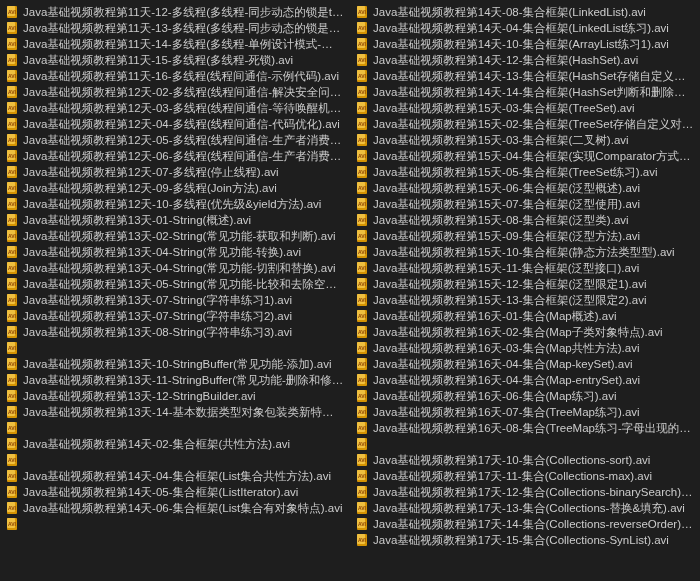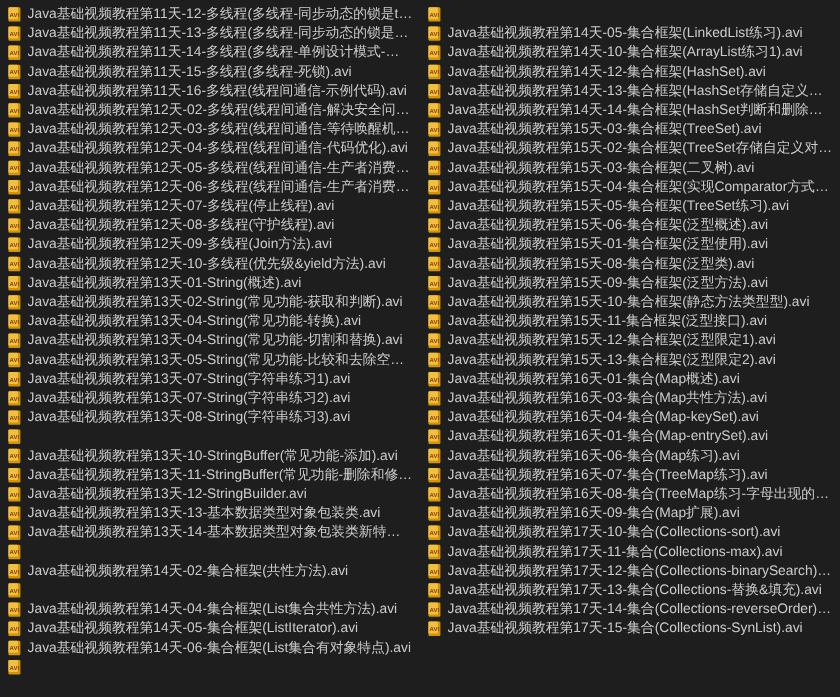--- a/index.html
+++ b/index.html
@@ -168,30 +168,20 @@
         <span class="file-name">Java基础视频教程第12天-07-多线程(停止线程).avi</span>
       </div>
       <div class="file-item">
         <span class="file-icon">
           <svg viewBox="0 0 14 14" xmlns="http://www.w3.org/2000/svg">
       <rect x="1" y="1" width="10" height="12" rx="1" fill="#e8a000" opacity="0.9"></rect>
       <rect x="1" y="1" width="8" height="10" rx="1" fill="#f0c040"></rect>
       <text x="2" y="9" font-size="5" fill="#8b4000" font-weight="bold">AVI</text>
     </svg>
         </span>
-        <span class="file-name">Java基础视频教程第12天-08-多线程(守护线程).avi</span>
-      </div>
-      <div class="file-item">
-        <span class="file-icon">
-          <svg viewBox="0 0 14 14" xmlns="http://www.w3.org/2000/svg">
-      <rect x="1" y="1" width="10" height="12" rx="1" fill="#e8a000" opacity="0.9"></rect>
-      <rect x="1" y="1" width="8" height="10" rx="1" fill="#f0c040"></rect>
-      <text x="2" y="9" font-size="5" fill="#8b4000" font-weight="bold">AVI</text>
-    </svg>
-        </span>
         <span class="file-name">Java基础视频教程第12天-09-多线程(Join方法).avi</span>
       </div>
       <div class="file-item">
         <span class="file-icon">
           <svg viewBox="0 0 14 14" xmlns="http://www.w3.org/2000/svg">
       <rect x="1" y="1" width="10" height="12" rx="1" fill="#e8a000" opacity="0.9"></rect>
       <rect x="1" y="1" width="8" height="10" rx="1" fill="#f0c040"></rect>
       <text x="2" y="9" font-size="5" fill="#8b4000" font-weight="bold">AVI</text>
     </svg>
         </span>
@@ -308,30 +298,20 @@
       </div>
       <div class="file-item">
         <span class="file-icon">
           <svg viewBox="0 0 14 14" xmlns="http://www.w3.org/2000/svg">
       <rect x="1" y="1" width="10" height="12" rx="1" fill="#e8a000" opacity="0.9"></rect>
       <rect x="1" y="1" width="8" height="10" rx="1" fill="#f0c040"></rect>
       <text x="2" y="9" font-size="5" fill="#8b4000" font-weight="bold">AVI</text>
     </svg>
         </span>
         <span class="file-name">Java基础视频教程第13天-12-StringBuilder.avi</span>
-      </div>
-      <div class="file-item">
-        <span class="file-icon">
-          <svg viewBox="0 0 14 14" xmlns="http://www.w3.org/2000/svg">
-      <rect x="1" y="1" width="10" height="12" rx="1" fill="#e8a000" opacity="0.9"></rect>
-      <rect x="1" y="1" width="8" height="10" rx="1" fill="#f0c040"></rect>
-      <text x="2" y="9" font-size="5" fill="#8b4000" font-weight="bold">AVI</text>
-    </svg>
-        </span>
-        <span class="file-name">Java基础视频教程第13天-13-基本数据类型对象包装类.avi</span>
       </div>
       <div class="file-item">
         <span class="file-icon">
           <svg viewBox="0 0 14 14" xmlns="http://www.w3.org/2000/svg">
       <rect x="1" y="1" width="10" height="12" rx="1" fill="#e8a000" opacity="0.9"></rect>
       <rect x="1" y="1" width="8" height="10" rx="1" fill="#f0c040"></rect>
       <text x="2" y="9" font-size="5" fill="#8b4000" font-weight="bold">AVI</text>
     </svg>
         </span>
         <span class="file-name">Java基础视频教程第13天-14-基本数据类型对象包装类新特性.avi</span>
@@ -406,30 +386,31 @@
     </div>
   <div class="column" id="right-col">
       <div class="file-item">
         <span class="file-icon">
           <svg viewBox="0 0 14 14" xmlns="http://www.w3.org/2000/svg">
       <rect x="1" y="1" width="10" height="12" rx="1" fill="#e8a000" opacity="0.9"></rect>
       <rect x="1" y="1" width="8" height="10" rx="1" fill="#f0c040"></rect>
       <text x="2" y="9" font-size="5" fill="#8b4000" font-weight="bold">AVI</text>
     </svg>
         </span>
-      </div>
-      <div class="file-item">
-        <span class="file-icon">
-          <svg viewBox="0 0 14 14" xmlns="http://www.w3.org/2000/svg">
-      <rect x="1" y="1" width="10" height="12" rx="1" fill="#e8a000" opacity="0.9"></rect>
-      <rect x="1" y="1" width="8" height="10" rx="1" fill="#f0c040"></rect>
-      <text x="2" y="9" font-size="5" fill="#8b4000" font-weight="bold">AVI</text>
-    </svg>
-        </span>
-        <span class="file-name">Java基础视频教程第14天-05-集合框架(LinkedList练习).avi</span>
+        <span class="file-name">Java基础视频教程第14天-08-集合框架(LinkedList).avi</span>
+      </div>
+      <div class="file-item">
+        <span class="file-icon">
+          <svg viewBox="0 0 14 14" xmlns="http://www.w3.org/2000/svg">
+      <rect x="1" y="1" width="10" height="12" rx="1" fill="#e8a000" opacity="0.9"></rect>
+      <rect x="1" y="1" width="8" height="10" rx="1" fill="#f0c040"></rect>
+      <text x="2" y="9" font-size="5" fill="#8b4000" font-weight="bold">AVI</text>
+    </svg>
+        </span>
+        <span class="file-name">Java基础视频教程第14天-04-集合框架(LinkedList练习).avi</span>
       </div>
       <div class="file-item">
         <span class="file-icon">
           <svg viewBox="0 0 14 14" xmlns="http://www.w3.org/2000/svg">
       <rect x="1" y="1" width="10" height="12" rx="1" fill="#e8a000" opacity="0.9"></rect>
       <rect x="1" y="1" width="8" height="10" rx="1" fill="#f0c040"></rect>
       <text x="2" y="9" font-size="5" fill="#8b4000" font-weight="bold">AVI</text>
     </svg>
         </span>
         <span class="file-name">Java基础视频教程第14天-10-集合框架(ArrayList练习1).avi</span>
@@ -525,21 +506,21 @@
         <span class="file-name">Java基础视频教程第15天-06-集合框架(泛型概述).avi</span>
       </div>
       <div class="file-item">
         <span class="file-icon">
           <svg viewBox="0 0 14 14" xmlns="http://www.w3.org/2000/svg">
       <rect x="1" y="1" width="10" height="12" rx="1" fill="#e8a000" opacity="0.9"></rect>
       <rect x="1" y="1" width="8" height="10" rx="1" fill="#f0c040"></rect>
       <text x="2" y="9" font-size="5" fill="#8b4000" font-weight="bold">AVI</text>
     </svg>
         </span>
-        <span class="file-name">Java基础视频教程第15天-01-集合框架(泛型使用).avi</span>
+        <span class="file-name">Java基础视频教程第15天-07-集合框架(泛型使用).avi</span>
       </div>
       <div class="file-item">
         <span class="file-icon">
           <svg viewBox="0 0 14 14" xmlns="http://www.w3.org/2000/svg">
       <rect x="1" y="1" width="10" height="12" rx="1" fill="#e8a000" opacity="0.9"></rect>
       <rect x="1" y="1" width="8" height="10" rx="1" fill="#f0c040"></rect>
       <text x="2" y="9" font-size="5" fill="#8b4000" font-weight="bold">AVI</text>
     </svg>
         </span>
         <span class="file-name">Java基础视频教程第15天-08-集合框架(泛型类).avi</span>
@@ -605,41 +586,51 @@
         <span class="file-name">Java基础视频教程第16天-01-集合(Map概述).avi</span>
       </div>
       <div class="file-item">
         <span class="file-icon">
           <svg viewBox="0 0 14 14" xmlns="http://www.w3.org/2000/svg">
       <rect x="1" y="1" width="10" height="12" rx="1" fill="#e8a000" opacity="0.9"></rect>
       <rect x="1" y="1" width="8" height="10" rx="1" fill="#f0c040"></rect>
       <text x="2" y="9" font-size="5" fill="#8b4000" font-weight="bold">AVI</text>
     </svg>
         </span>
+        <span class="file-name">Java基础视频教程第16天-02-集合(Map子类对象特点).avi</span>
+      </div>
+      <div class="file-item">
+        <span class="file-icon">
+          <svg viewBox="0 0 14 14" xmlns="http://www.w3.org/2000/svg">
+      <rect x="1" y="1" width="10" height="12" rx="1" fill="#e8a000" opacity="0.9"></rect>
+      <rect x="1" y="1" width="8" height="10" rx="1" fill="#f0c040"></rect>
+      <text x="2" y="9" font-size="5" fill="#8b4000" font-weight="bold">AVI</text>
+    </svg>
+        </span>
         <span class="file-name">Java基础视频教程第16天-03-集合(Map共性方法).avi</span>
       </div>
       <div class="file-item">
         <span class="file-icon">
           <svg viewBox="0 0 14 14" xmlns="http://www.w3.org/2000/svg">
       <rect x="1" y="1" width="10" height="12" rx="1" fill="#e8a000" opacity="0.9"></rect>
       <rect x="1" y="1" width="8" height="10" rx="1" fill="#f0c040"></rect>
       <text x="2" y="9" font-size="5" fill="#8b4000" font-weight="bold">AVI</text>
     </svg>
         </span>
         <span class="file-name">Java基础视频教程第16天-04-集合(Map-keySet).avi</span>
       </div>
       <div class="file-item">
         <span class="file-icon">
           <svg viewBox="0 0 14 14" xmlns="http://www.w3.org/2000/svg">
       <rect x="1" y="1" width="10" height="12" rx="1" fill="#e8a000" opacity="0.9"></rect>
       <rect x="1" y="1" width="8" height="10" rx="1" fill="#f0c040"></rect>
       <text x="2" y="9" font-size="5" fill="#8b4000" font-weight="bold">AVI</text>
     </svg>
         </span>
-        <span class="file-name">Java基础视频教程第16天-01-集合(Map-entrySet).avi</span>
+        <span class="file-name">Java基础视频教程第16天-04-集合(Map-entrySet).avi</span>
       </div>
       <div class="file-item">
         <span class="file-icon">
           <svg viewBox="0 0 14 14" xmlns="http://www.w3.org/2000/svg">
       <rect x="1" y="1" width="10" height="12" rx="1" fill="#e8a000" opacity="0.9"></rect>
       <rect x="1" y="1" width="8" height="10" rx="1" fill="#f0c040"></rect>
       <text x="2" y="9" font-size="5" fill="#8b4000" font-weight="bold">AVI</text>
     </svg>
         </span>
         <span class="file-name">Java基础视频教程第16天-06-集合(Map练习).avi</span>
@@ -665,21 +656,20 @@
         <span class="file-name">Java基础视频教程第16天-08-集合(TreeMap练习-字母出现的次数).avi</span>
       </div>
       <div class="file-item">
         <span class="file-icon">
           <svg viewBox="0 0 14 14" xmlns="http://www.w3.org/2000/svg">
       <rect x="1" y="1" width="10" height="12" rx="1" fill="#e8a000" opacity="0.9"></rect>
       <rect x="1" y="1" width="8" height="10" rx="1" fill="#f0c040"></rect>
       <text x="2" y="9" font-size="5" fill="#8b4000" font-weight="bold">AVI</text>
     </svg>
         </span>
-        <span class="file-name">Java基础视频教程第16天-09-集合(Map扩展).avi</span>
       </div>
       <div class="file-item">
         <span class="file-icon">
           <svg viewBox="0 0 14 14" xmlns="http://www.w3.org/2000/svg">
       <rect x="1" y="1" width="10" height="12" rx="1" fill="#e8a000" opacity="0.9"></rect>
       <rect x="1" y="1" width="8" height="10" rx="1" fill="#f0c040"></rect>
       <text x="2" y="9" font-size="5" fill="#8b4000" font-weight="bold">AVI</text>
     </svg>
         </span>
         <span class="file-name">Java基础视频教程第17天-10-集合(Collections-sort).avi</span>

